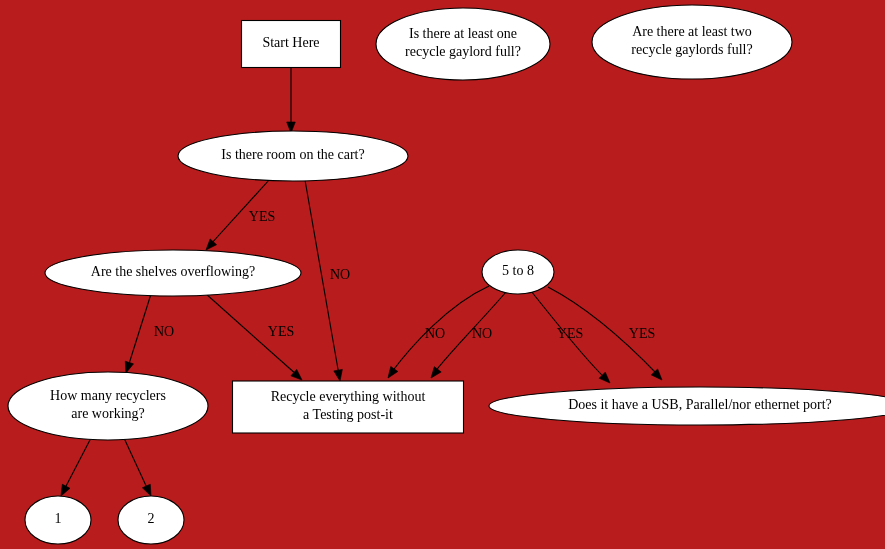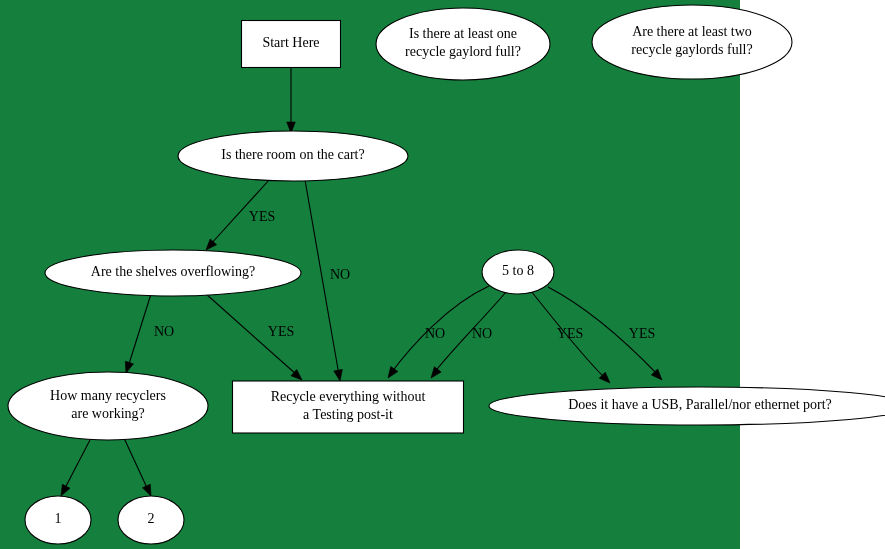--- a/index.html
+++ b/index.html
@@ -8,23 +8,23 @@
     background: #ffffff;
   }
   body {
     width: 885px;
     height: 549px;
     font-family: "Liberation Serif", "DejaVu Serif", serif;
     overflow: hidden;
   }
   #diagram-root {
     position: relative;
-    width: 740px;
+    width: 885px;
     height: 549px;
-    background: #15803d;
+    background: #b91c1c;
   }
   svg#flowchart {
     display: block;
     width: 885px;
     height: 549px;
   }
   .node-shape {
     fill: #ffffff;
     stroke: #000000;
     stroke-width: 1.1;

